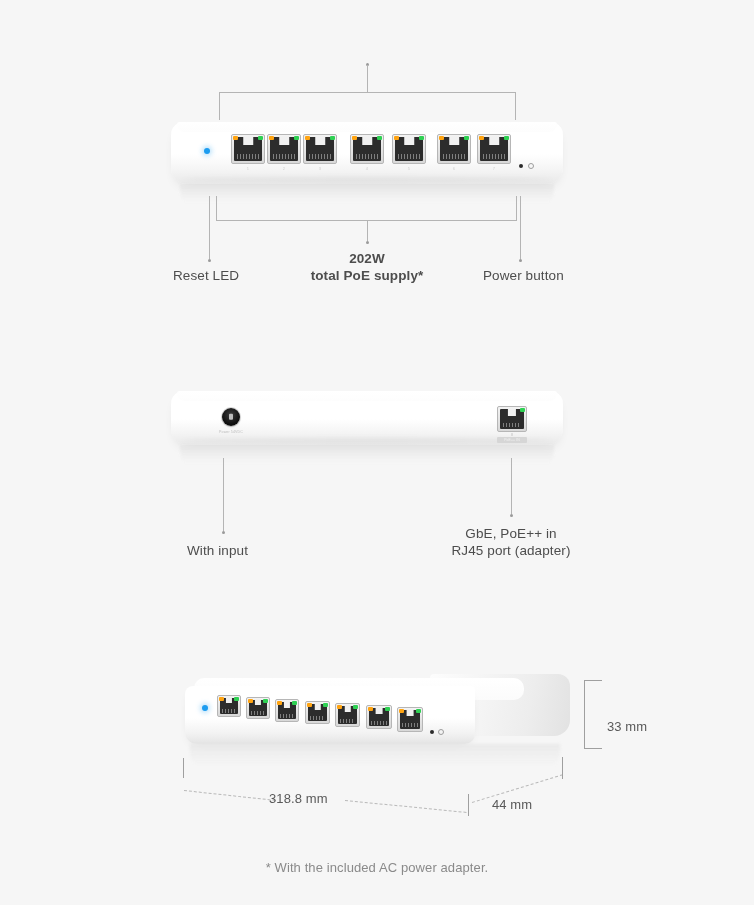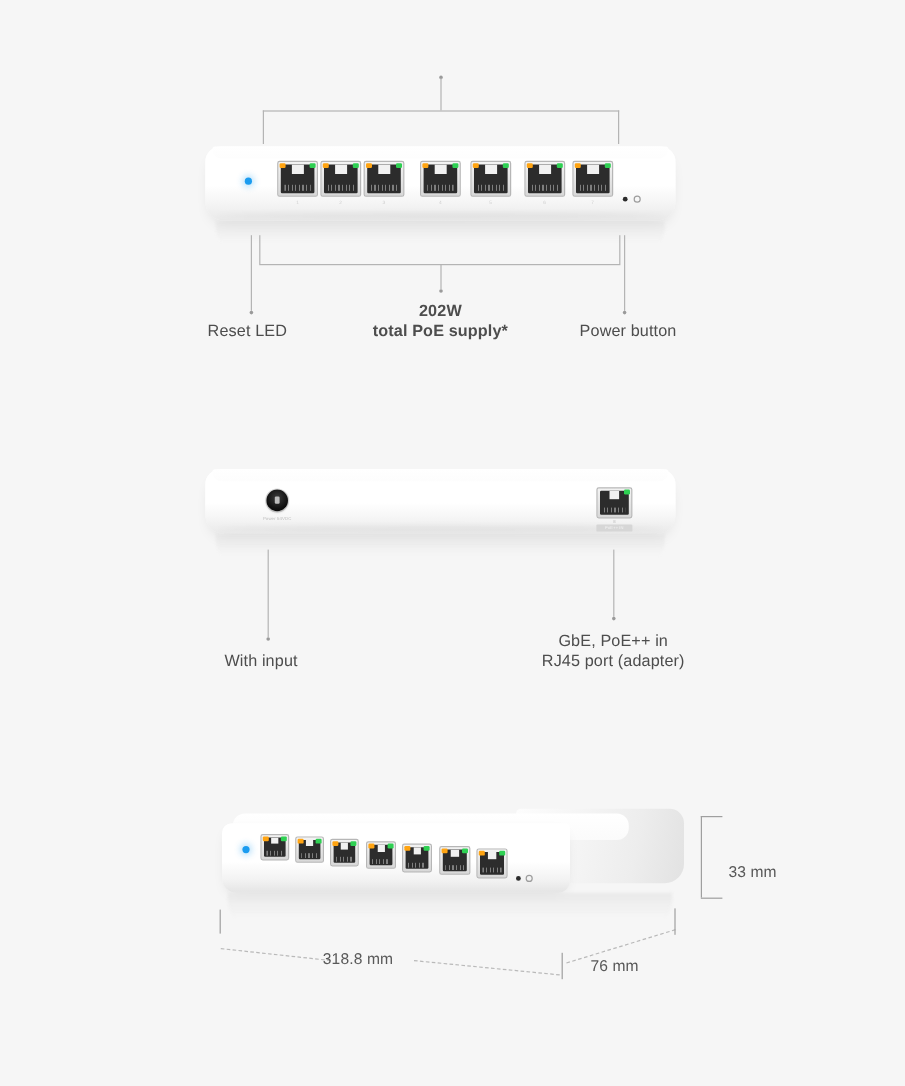--- a/index.html
+++ b/index.html
@@ -377,16 +377,17 @@
   <div class="dim-label" style="left:607px; top:707px;margin-top:12px;">33 mm</div>
 
   <div class="tick-v" style="left:183px; top:758px; height:20px;"></div>
   <div class="dash-h" style="left:184px; top:790px; width:92px; transform:rotate(6.2deg); transform-origin:left center;"></div>
   <div class="dash-h" style="left:345px; top:800px; width:122px; transform:rotate(5.6deg); transform-origin:left center;"></div>
   <div class="tick-v" style="left:468px; top:794px; height:22px;"></div>
   <div class="dim-label" style="left:269px; top:791px;">318.8 mm</div>
 
   <div class="dash-h" style="left:472px; top:802px; width:95px; transform:rotate(-17deg); transform-origin:left center;"></div>
   <div class="tick-v" style="left:562px; top:757px; height:22px;"></div>
-  <div class="dim-label" style="left:492px; top:797px;">76 mm</div>
-
+  <div class="dim-label" style="left:492px; top:797px;">44 mm</div>
+
+  <div class="footnote" style="left:0; top:860px;">* With the included AC power adapter.</div>
 
 </div>
 
 </body></html>

